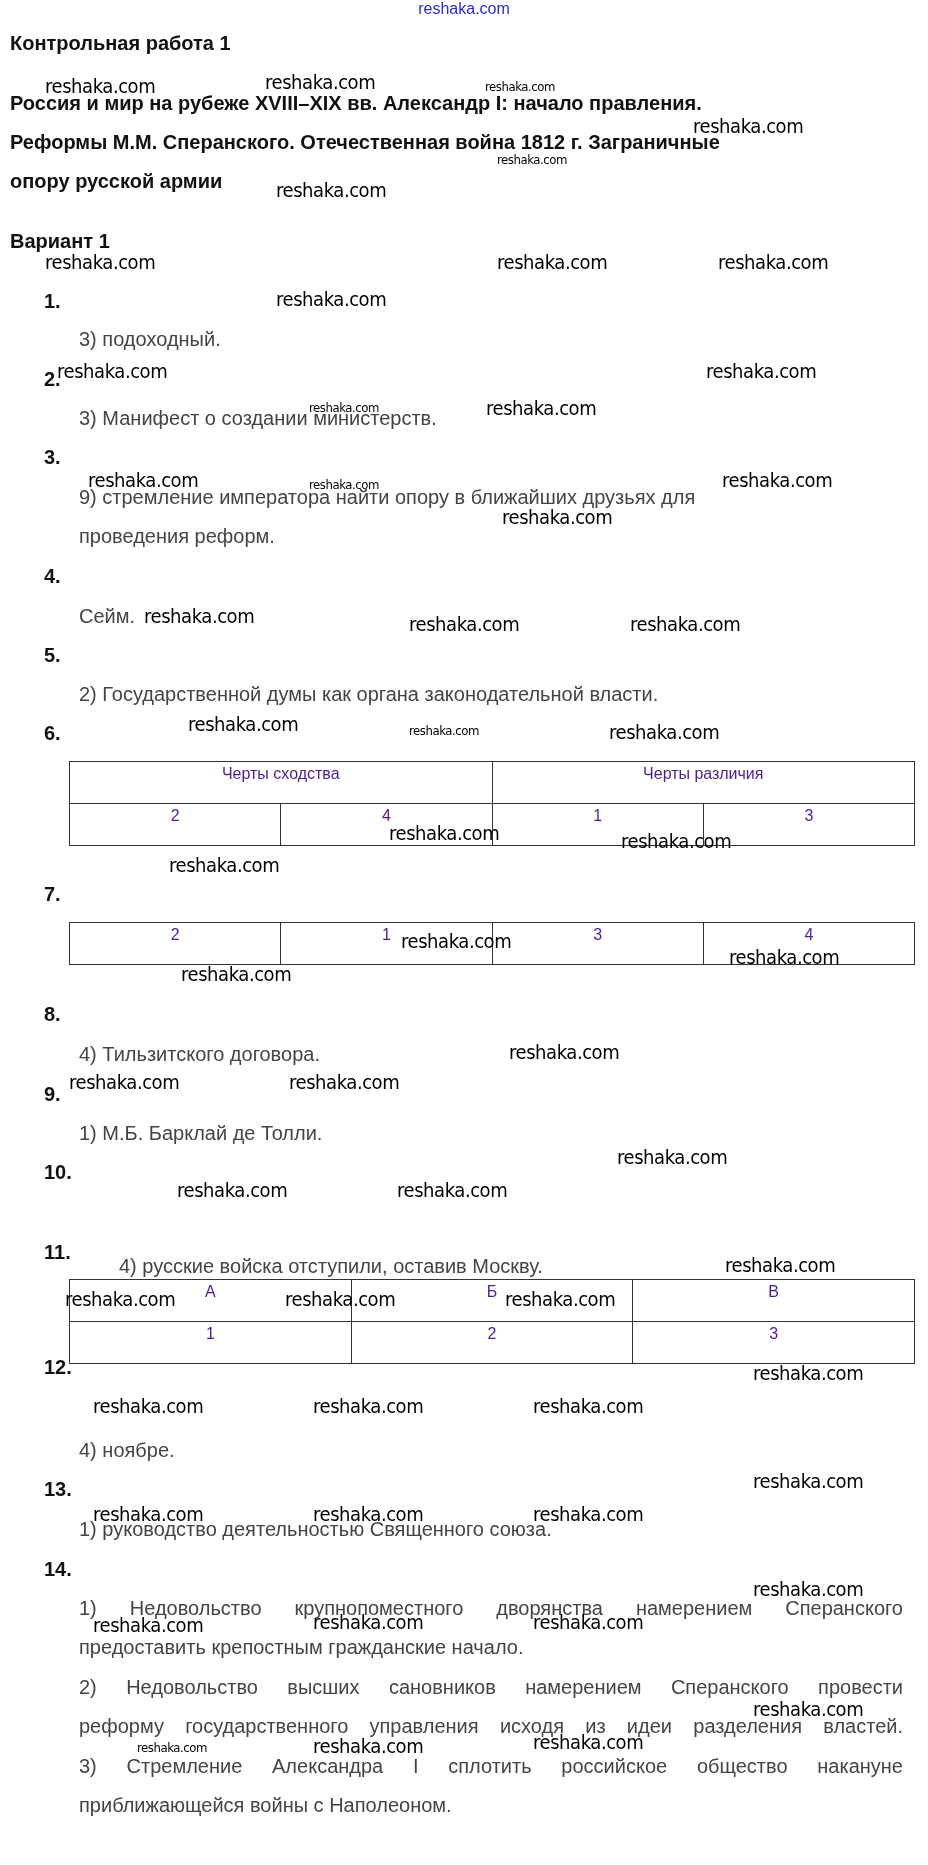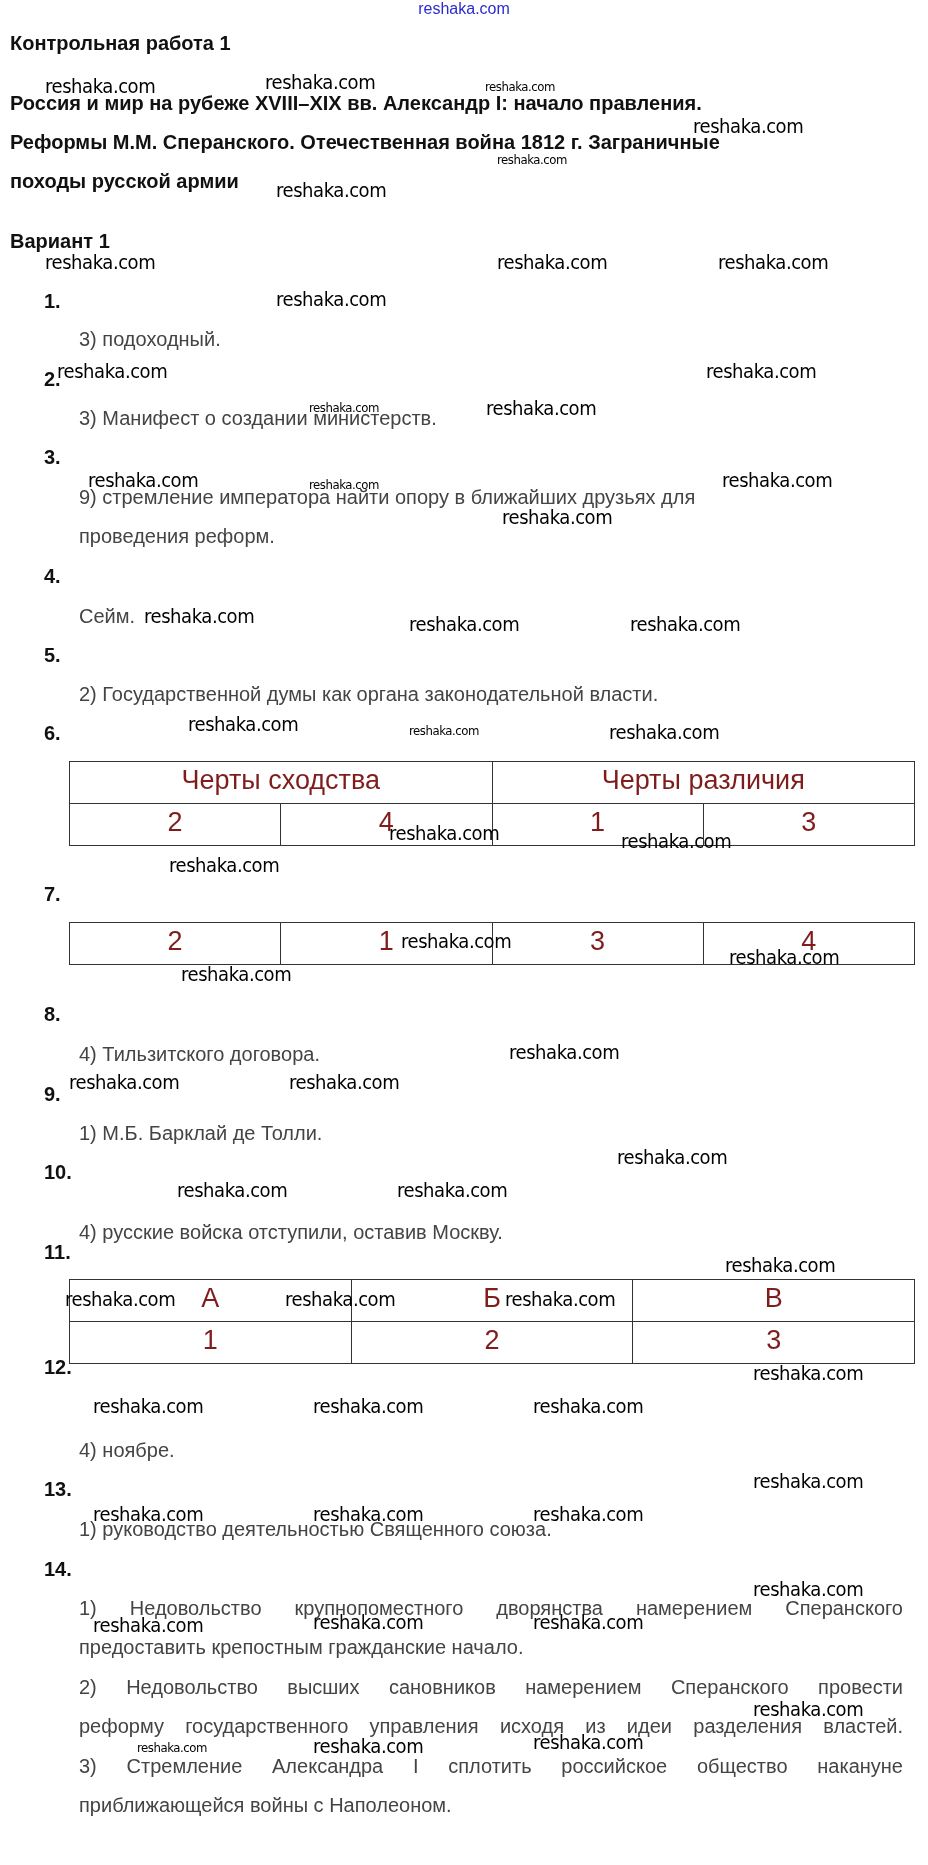--- a/index.html
+++ b/index.html
@@ -4,32 +4,32 @@
 <style>
   html, body { margin:0; padding:0; background:#ffffff; }
   body { width:928px; height:1865px; position:relative; overflow:hidden; font-family:"Liberation Sans", sans-serif; color:#3a3a3a; }
   .top-wm { position:absolute; left:0; width:928px; top:0; text-align:center; font-size:16px; color:#2a2ad0; font-family:"Liberation Sans", sans-serif; }
   .h { position:absolute; left:10px; font-weight:bold; color:#111; font-size:20px; font-family:"Liberation Sans", sans-serif; }
   .num { position:absolute; left:44px; font-weight:bold; color:#111; font-size:20px; }
   .ans { position:absolute; left:79px; font-size:20px; color:#444; }
   .ans.just { width:824px; text-align:justify; text-align-last:justify; }
   .wm { position:absolute; font-size:20px; color:#000; font-family:"DejaVu Sans", sans-serif; letter-spacing:-0.5px; white-space:nowrap; transform:scaleX(0.9); transform-origin:left top; }
   .wm.small { font-size:13px; }
-  table { position:absolute; border-collapse:collapse; font-size:27px; color:#7f1d1d; }
+  table { position:absolute; border-collapse:collapse; font-size:16px; color:#4c1d95; }
   td { border:1.5px solid #333; text-align:center; height:38px; padding:0; vertical-align:top; padding-top:3px; }
 </style>
 </head>
 <body>
 
 <div class="top-wm">reshaka.com</div>
 
 <div class="h" style="top:32px;">Контрольная работа 1</div>
 <div class="h" style="top:92px;">Россия и мир на рубеже XVIII–XIX вв. Александр I: начало правления.</div>
 <div class="h" style="top:131px;">Реформы М.М. Сперанского. Отечественная война 1812 г. Заграничные</div>
-<div class="h" style="top:170px;">походы русской армии</div>
+<div class="h" style="top:170px;">опору русской армии</div>
 <div class="h" style="top:230px;">Вариант 1</div>
 
 <div class="num" style="top:290px;">1.</div>
 <div class="ans" style="top:328px;">3) подоходный.</div>
 
 <div class="num" style="top:368px;">2.</div>
 <div class="ans" style="top:407px;">3) Манифест о создании министерств.</div>
 
 <div class="num" style="top:446px;">3.</div>
 <div class="ans" style="top:486px;">9) стремление императора найти опору в ближайших друзьях для</div>
@@ -69,21 +69,21 @@
 </tbody>
   </table>
 
 <div class="num" style="top:1003px;">8.</div>
 <div class="ans" style="top:1043px;text-align:right;">4) Тильзитского договора.</div>
 
 <div class="num" style="top:1083px;">9.</div>
 <div class="ans" style="top:1122px;">1) М.Б. Барклай де Толли.</div>
 
 <div class="num" style="top:1161px;">10.</div>
-<div class="ans" style="top:1221px;">4) русские войска отступили, оставив Москву.</div>
+<div class="ans" style="top:1255px;margin-left:40px;">4) русские войска отступили, оставив Москву.</div>
 
 <div class="num" style="top:1241px;">11.</div>
 <table style="left:69px; top:1279px; width:846px;">
   <tbody>
       <tr>
     <td style="width:33.3%">А</td>
     <td style="width:33.3%">Б</td>
     <td style="width:33.3%">В</td>
   </tr>
   <tr>

